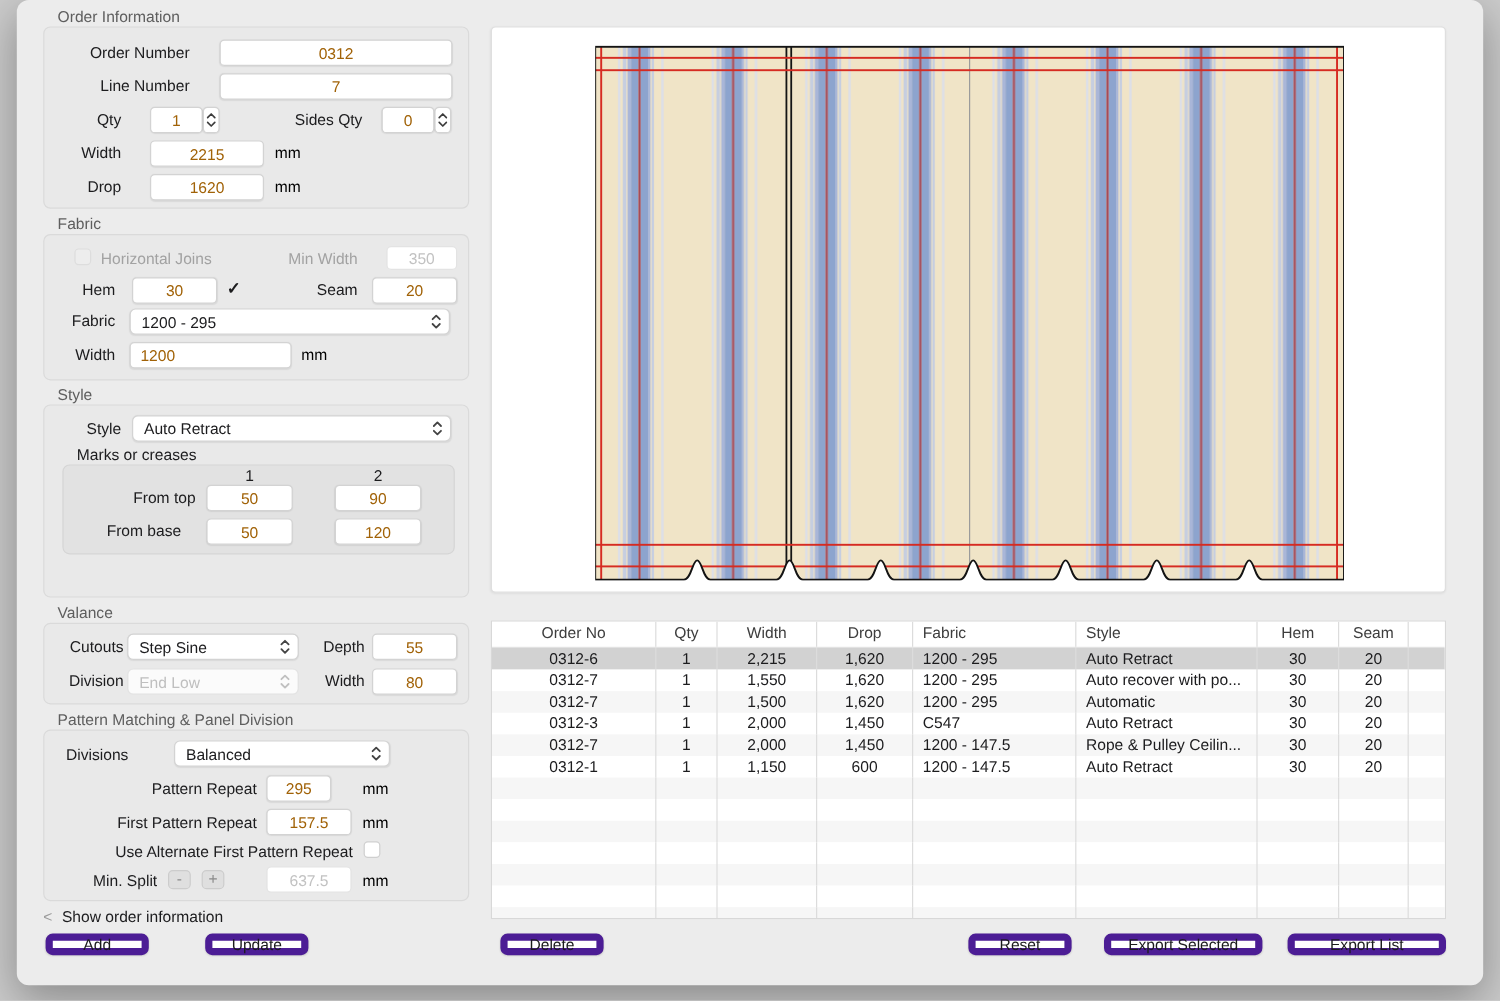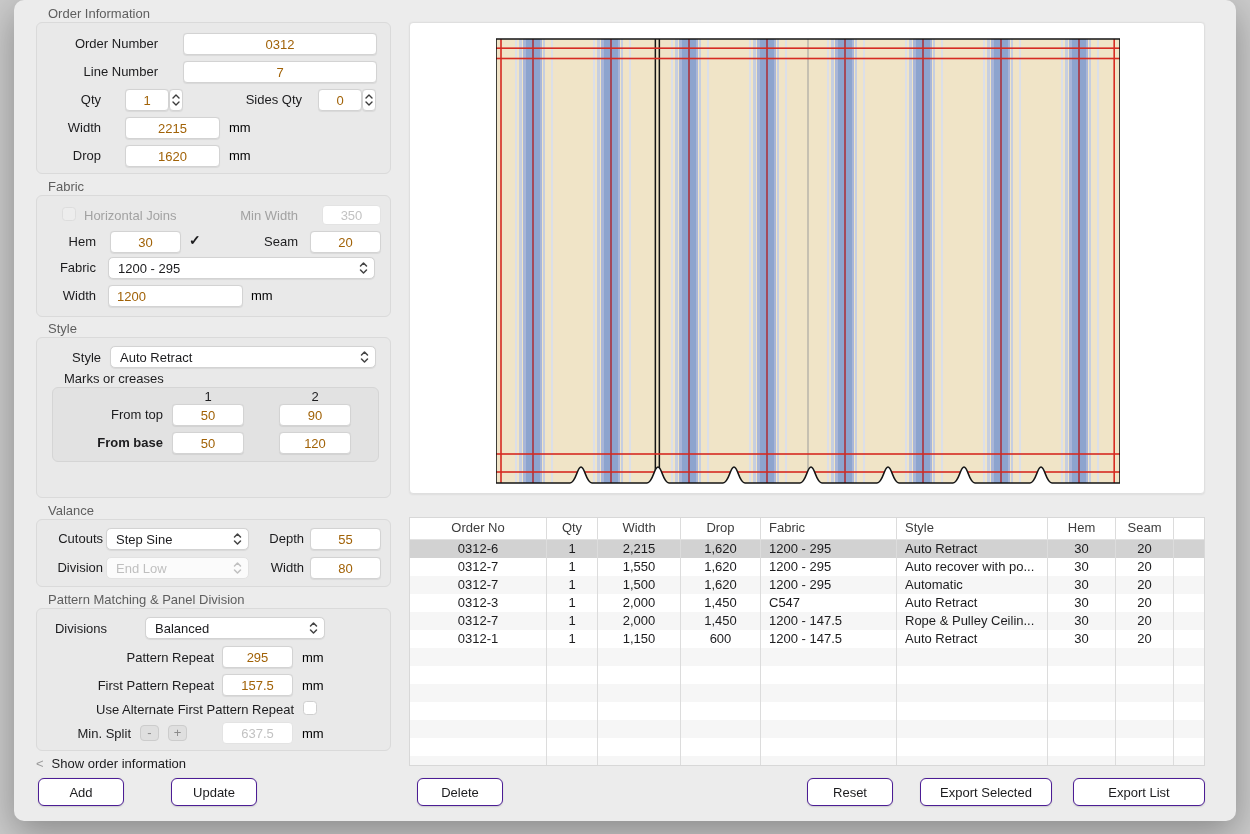--- a/index.html
+++ b/index.html
@@ -21,21 +21,21 @@
   input.fld.left{text-align:left;padding-left:8px;}
   input.fld.dis{color:#c2c2c2;border-color:#e3e3e3;box-shadow:none;}
   .pop{position:absolute;box-sizing:border-box;height:22px;background:#fff;border:1px solid #d3d3d3;
        border-radius:5px;display:flex;align-items:center;justify-content:space-between;
        padding:0 6px 0 9px;font-size:13px;color:#1c1c1e;box-shadow:0 0.5px 1px rgba(0,0,0,.07);}
   .pop.dis{color:#bfbfbf;background:#fbfbfb;border-color:#e2e2e2;box-shadow:none;gap:44px;}
   .pop .chev{flex:0 0 auto;margin-left:6px;}
   .stepper{position:absolute;width:14px;height:22px;background:#fff;border:1px solid #d3d3d3;border-radius:4px;
            box-sizing:border-box;display:flex;flex-direction:column;align-items:center;justify-content:center;
            box-shadow:0 0.5px 1px rgba(0,0,0,.07);}
-  .btn{position:absolute;height:28px;background:#fff;border:1px solid #4c1d95;border-radius:6px;
+  .btn{position:absolute;height:18px;background:#fff;border:6px solid #4c1d95;border-radius:6px;
        font-size:13px;color:#1c1c1e;display:flex;align-items:center;justify-content:center;
        box-sizing:border-box;box-shadow:0 0.5px 1.5px rgba(0,0,0,.14);cursor:default;}
   .checkbox{position:absolute;width:14px;height:14px;background:#fff;border:1px solid #cfcfcf;border-radius:3.5px;box-sizing:border-box;}
   .checkbox.dis{background:#ededed;border-color:#dddddd;}
   .checkmark{position:absolute;font-size:14px;font-weight:bold;color:#1c1c1e;}
   .mini-btn{position:absolute;width:19px;height:16px;background:#dfdfdf;border:1px solid #cccccc;border-radius:4px;
             color:#8a8a8a;font-size:13px;line-height:13px;text-align:center;box-sizing:border-box;}
   .panel{position:absolute;background:#fff;border:1px solid #dfdfdf;border-radius:4px;box-sizing:border-box;
          box-shadow:0 0.5px 2px rgba(0,0,0,.06);}
   #fabric-svg{position:absolute;left:86px;top:15px;width:624px;height:446px;}
@@ -133,21 +133,21 @@
   <div class="lbl" style="left:64px;top:371px;">Marks or creases</div>
   <div class="innerbox" style="left:52px;top:387px;width:327px;height:75px;"></div>
 
   <div class="lbl c" style="left:172px;top:389px;width:72px;">1</div>
   <div class="lbl c" style="left:279px;top:389px;width:72px;">2</div>
 
   <div class="lbl r" style="left:60px;top:407px;width:103px;">From top</div>
   <input class="fld" style="left: 172px; top: 404px; width: 72px;" value="50">
   <input class="fld" style="left: 279px; top: 404px; width: 72px;" value="90">
 
-  <div class="lbl r" style="left:60px;top:435px;width:103px;font-weight:bold;">From base</div>
+  <div class="lbl r" style="left:48px;top:435px;width:103px;">From base</div>
   <input class="fld" style="left: 172px; top: 432px; width: 72px;" value="50">
   <input class="fld" style="left: 279px; top: 432px; width: 72px;" value="120">
 
   <div class="sec-label" style="left:48px;top:503px;">Valance</div>
   <div class="box" style="left:36px;top:519px;width:355px;height:68px;"></div>
 
   <div class="lbl r" style="left:48px;top:531px;width:55px;">Cutouts</div>
   <div class="pop" style="left:106px;top:528px;width:143px;">
     <span>Step Sine</span>
     <svg class="chev" width="9" height="14" viewBox="0 0 9 14">
@@ -175,21 +175,21 @@
   <div class="lbl r" style="left:48px;top:621px;width:59px;">Divisions</div>
   <div class="pop" style="left:113px;top:617px;width:180px;margin-left:32px;">
     <span>Balanced</span>
     <svg class="chev" width="9" height="14" viewBox="0 0 9 14">
         <path d="M1.5 5 L4.5 2 L7.5 5" stroke="#444" stroke-width="1.5" fill="none" stroke-linecap="round" stroke-linejoin="round"></path>
         <path d="M1.5 9 L4.5 12 L7.5 9" stroke="#444" stroke-width="1.5" fill="none" stroke-linecap="round" stroke-linejoin="round"></path>
       </svg>
   </div>
 
   <div class="lbl r" style="left:80px;top:650px;width:134px;">Pattern Repeat</div>
-  <input class="fld" style="left: 222px; top: 646px; width: 71px;" value="295">
+  <input class="fld" style="left: 222px; top: 646px; width: 54px;" value="295">
   <div class="lbl unit" style="left:302px;top:650px;">mm</div>
 
   <div class="lbl r" style="left:60px;top:678px;width:154px;">First Pattern Repeat</div>
   <input class="fld" style="left: 222px; top: 674px; width: 71px;" value="157.5">
   <div class="lbl unit" style="left:302px;top:678px;">mm</div>
 
   <div class="lbl r" style="left:40px;top:702px;width:254px;">Use Alternate First Pattern Repeat</div>
   <div class="checkbox" style="left:303px;top:701px;"></div>
 
   <div class="lbl r" style="left:70px;top:726px;width:61px;">Min. Split</div>

